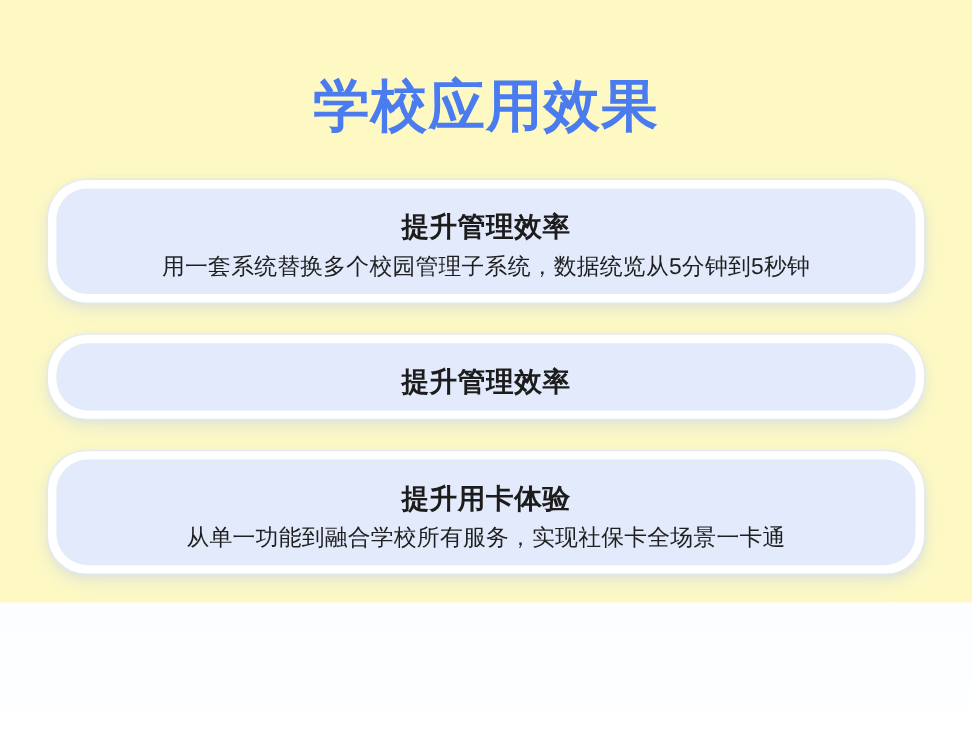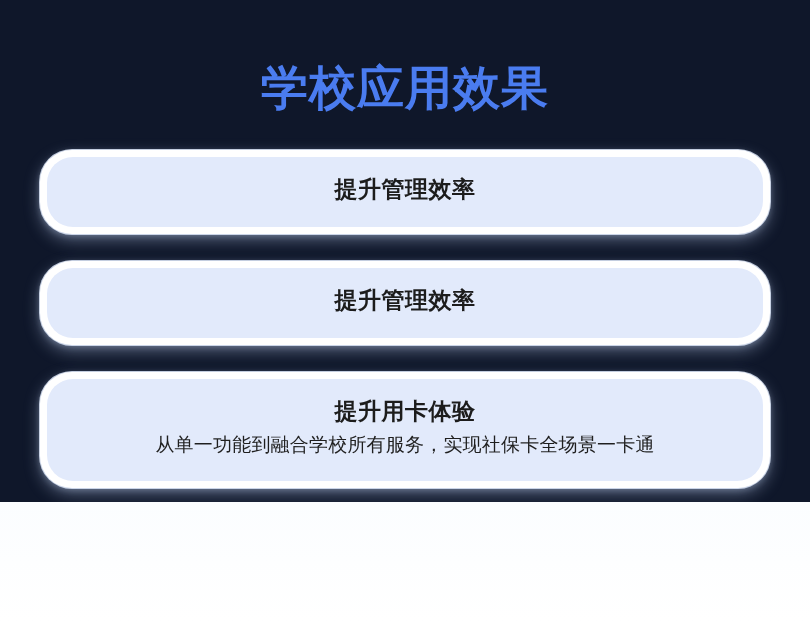--- a/index.html
+++ b/index.html
@@ -11,21 +11,21 @@
     height: 622px;
     background: #ffffff;
     font-family: "Liberation Sans", "DejaVu Sans", sans-serif;
     overflow: hidden;
   }
 
   .page {
     position: relative;
     width: 810px;
     height: 622px;
-    background: #0f172a;
+    background: #fef9c3;
     box-sizing: border-box;
   }
 
   
   .page-title {
     position: absolute;
     top: 58px;
     left: 0;
     width: 810px;
     text-align: center;
@@ -56,21 +56,21 @@
     box-shadow: 0 0 0 1px rgba(223,233,250,0.85),
                 0 6px 16px rgba(190,208,240,0.40),
                 0 2px 6px rgba(190,208,240,0.30);
   }
 
   .card {
     box-sizing: border-box;
     width: 100%;
     border-radius: 26px;
     background: #e2eafb;
-    padding: 16px 26px 22px 26px;
+    padding: 16px 26px 8px 26px;
     text-align: center;
   }
 
   .card-heading {
     font-size: 23px;
     line-height: 32px;
     font-weight: 700;
     color: #1c1c1c;
     letter-spacing: 0.5px;
     white-space: nowrap;
@@ -102,20 +102,21 @@
 
 <div class="page">
 
   <div class="page-title">学校应用效果</div>
 
   <div class="card-stack">
 
     <div class="card-wrap">
       <div class="card">
         <div class="card-heading">提升管理效率</div>
+        <div class="card-desc">用一套系统替换多个校园管理子系统，数据统览从5分钟到5秒钟</div>
       </div>
     </div>
 
     <div class="card-wrap">
       <div class="card">
         <div class="card-heading">提升管理效率</div>
       </div>
     </div>
 
     <div class="card-wrap">

